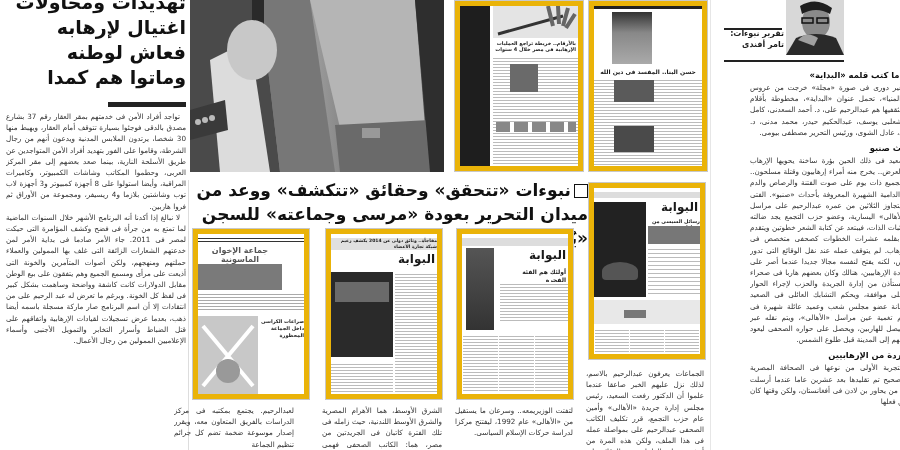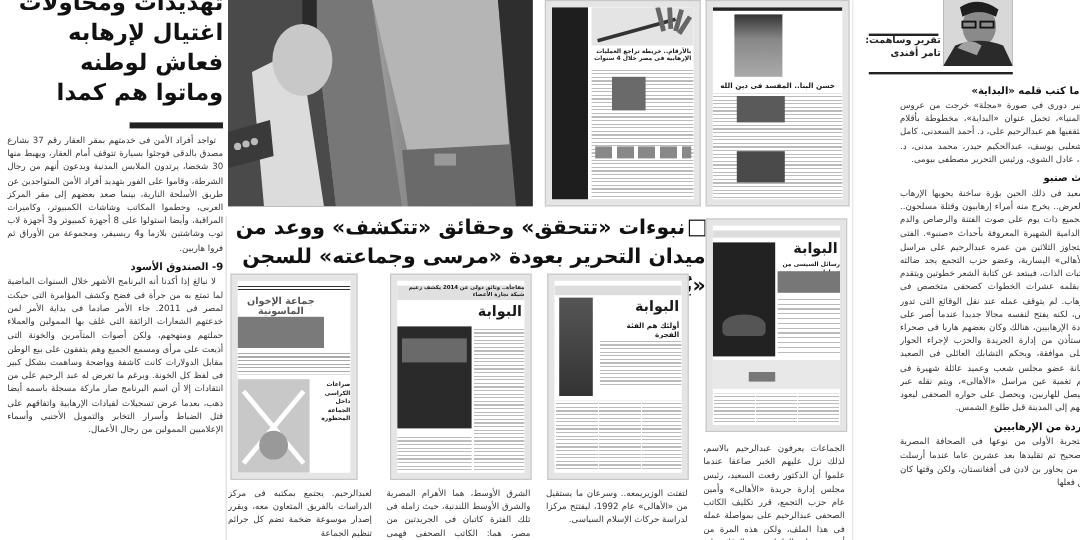--- a/index.html
+++ b/index.html
@@ -13,50 +13,49 @@
 
   
   #left-col { left: 6px; top: 0; width: 180px; height: 450px; overflow: hidden; }
   #left-headline { font-size: 19px; line-height: 25px; font-weight: bold; color: #111; text-align: right; margin-top: -10px; }
   #left-divider { height: 5px; background: #222; width: 78px; margin: 12px 0 4px auto; }
 
   
   #main-photo { position: absolute; left: 190px; top: 0; width: 254px; height: 172px; overflow: hidden; background: #8a8a8a; }
 
   
-  .thumb { position: absolute; background: #e5e5e5; border: 1px solid #c8c8c8; overflow: hidden; }
+  .thumb { position: absolute; background: #eab308; border: 1px solid #c8c8c8; overflow: hidden; }
   .thumb .inner { position: absolute; left: 5px; top: 5px; right: 5px; bottom: 5px; background: #fff; overflow: hidden; }
 
   
   #center-headline { position: absolute; left: 196px; top: 178px; width: 392px; direction: rtl; text-align: right;
     font-size: 17px; line-height: 24px; font-weight: bold; color: #111; }
   #center-headline .box { display: inline-block; width: 14px; height: 14px; border: 1.5px solid #111; vertical-align: -2px; margin-left: 3px; }
 
   
   #right-col { left: 750px; top: 68px; width: 180px; height: 382px; overflow: hidden; }
   #author-photo { position: absolute; left: 786px; top: 0; width: 58px; height: 55px; background: #888; overflow: hidden; }
   #author-block { position: absolute; left: 714px; top: 28px; width: 70px; direction: rtl; text-align: right; font-size: 8px; line-height: 11px; color: #222; font-weight: bold; }
   .rule { position: absolute; height: 2px; background: #222; }
 
   
-  #bottom-a { left: 190px; top: 405px; width: 120px; height: 45px; overflow: hidden; }
+  #bottom-a { left: 174px; top: 405px; width: 120px; height: 45px; overflow: hidden; }
   #bottom-b { left: 322px; top: 405px; width: 120px; height: 45px; overflow: hidden; }
   #bottom-c { left: 455px; top: 405px; width: 118px; height: 45px; overflow: hidden; }
   #bottom-d { left: 586px; top: 368px; width: 118px; height: 82px; overflow: hidden; }
 
   .vline { position: absolute; width: 1px; background: #ddd; }
 </style>
 </head>
 <body>
 
 <div class="col" id="left-col">
   <div id="left-headline">تهديدات ومحاولات اغتيال لإرهابه فعاش لوطنه وماتوا هم كمدا</div>
   <div id="left-divider"></div>
   <div class="body-text para">تواجد أفراد الأمن فى خدمتهم بمقر العقار رقم 37 بشارع مصدق بالدقى فوجئوا بسيارة تتوقف أمام العقار، ويهبط منها 30 شخصا، يرتدون الملابس المدنية ويدعون أنهم من رجال الشرطة، وقاموا على الفور بتهديد أفراد الأمن المتواجدين عن طريق الأسلحة النارية، بينما صعد بعضهم إلى مقر المركز العربى، وحطموا المكاتب وشاشات الكمبيوتر، وكاميرات المراقبة، وأيضا استولوا على 8 أجهزة كمبيوتر و3 أجهزة لاب توب وشاشتين بلازما و4 ريسيفر، ومجموعة من الأوراق ثم فروا هاربين.</div>
-  <div class="section-title">9- الصندوق الأسود</div>
   <div class="body-text para">لا نبالغ إذا أكدنا أنه البرنامج الأشهر خلال السنوات الماضية لما تمتع به من جرأة فى فضح وكشف المؤامرة التى حيكت لمصر فى 2011. جاء الأمر صادما فى بداية الأمر لمن خدعتهم الشعارات الزائفة التى غلف بها الممولين والعملاء حملتهم ومنهجهم، ولكن أصوات المتآمرين والخونة التى أذيعت على مرأى ومسمع الجميع وهم يتفقون على بيع الوطن مقابل الدولارات كانت كاشفة وواضحة وساهمت بشكل كبير فى لفظ كل الخونة. وبرغم ما تعرض له عبد الرحيم على من انتقادات إلا أن اسم البرنامج صار ماركة مسجلة باسمه أيضا ذهب، بعدما عرض تسجيلات لقيادات الإرهابية واتفاقهم على قتل الضباط وأسرار التخابر والتمويل الأجنبى وأسماء الإعلاميين الممولين من رجال الأعمال.</div>
 </div>
 
 <div class="vline" style="left:188px; top:180px; height:270px;"></div>
 
 <div id="main-photo">
   <svg width="254" height="172" viewBox="0 0 254 172">
     <defs>
       <linearGradient id="bg" x1="0" y1="0" x2="1" y2="0">
         <stop offset="0" stop-color="#5a5a5a"></stop>
@@ -105,21 +104,21 @@
     <div style="position:absolute; left:0; top:72px; right:0; bottom:0; background:repeating-linear-gradient(#fff 0 2px, #bbb 2px 3px);"></div>
     <div style="position:absolute; left:20px; top:74px; width:40px; height:22px; background:#5a5a5a;"></div>
     <div style="position:absolute; left:20px; top:120px; width:40px; height:26px; background:#4a4a4a;"></div>
   </div>
 </div>
 
 <div id="center-headline">
   <span class="box"></span><span>نبوءات «تتحقق» وحقائق «تتكشف» ووعد من ميدان التحرير بعودة «مرسى وجماعته» للسجن «يُنفذ»</span>
 </div>
 
-<div class="thumb" style="left:192px; top:228px; width:106px; height:172px;">
+<div class="thumb" style="left:192px; top:228px; width:118px; height:172px;">
   <div class="inner">
     <div style="position:absolute; left:0; top:2px; right:0; height:8px; background:repeating-linear-gradient(#fff 0 2px, #333 2px 3px);"></div>
     <div style="position:absolute; left:0; top:12px; right:22px; height:16px; direction:rtl; font-size:8px; font-weight:bold; color:#555; text-align:center;">جماعة الإخوان الماسونية</div>
     <div style="position:absolute; left:0; top:30px; right:22px; height:26px; background:#7a7a7a;"></div>
     <div style="position:absolute; left:0; top:58px; right:0; height:20px; background:repeating-linear-gradient(#fff 0 2px, #aaa 2px 3px);"></div>
     <div style="position:absolute; left:0; top:82px; width:60px; height:78px; background:#c8c8c8;">
       <svg width="60" height="78" viewBox="0 0 60 78">
           <path d="M5 10 L55 70 M55 10 L5 70" stroke="#fff" stroke-width="4"></path>
           <circle cx="30" cy="55" r="12" fill="#999"></circle>
         </svg>
@@ -168,21 +167,21 @@
 </div>
 
 <div class="col body-text" id="bottom-a">لعبدالرحيم. يجتمع بمكتبه فى مركز الدراسات بالفريق المتعاون معه، ويقرر إصدار موسوعة ضخمة تضم كل جرائم تنظيم الجماعة</div>
 <div class="col body-text" id="bottom-b">الشرق الأوسط، هما الأهرام المصرية والشرق الأوسط اللندنية، حيث زامله فى تلك الفترة كاتبان فى الجريدتين من مصر، هما: الكاتب الصحفى فهمى هويدى والدكتور</div>
 <div class="col body-text" id="bottom-c">لتفتت الوزيريمعه.. وسرعان ما يستقيل من «الأهالى» عام 1992، ليفتتح مركزا لدراسة حركات الإسلام السياسى.</div>
 <div class="col body-text" id="bottom-d">الجماعات يعرفون عبدالرحيم بالاسم، لذلك نزل عليهم الخبر صاعقا عندما علموا أن الدكتور رفعت السعيد، رئيس مجلس إدارة جريدة «الأهالى» وأمين عام حزب التجمع، قرر تكليف الكاتب الصحفى عبدالرحيم على بمواصلة عمله فى هذا الملف، ولكن هذه المرة من أرشيف وزارة الداخلية ومن الوقائع على الأرض، لعلمة مؤلمة من السعيد لتلك الجماعات والتيارات</div>
 
 <div class="vline" style="left:710px; top:0; height:450px; background:#e6e6e6;"></div>
 <div class="rule" style="left:724px; top:28px; width:58px;"></div>
 <div id="author-block">
-  <div>تقرير وساهمت:</div>
+  <div>تقرير نبوءات:</div>
   <div>تامر أفندى</div>
 </div>
 <div id="author-photo">
   <svg width="58" height="55" viewBox="0 0 58 55">
     <rect width="58" height="55" fill="#d8d8d8"></rect>
     <ellipse cx="30" cy="22" rx="14" ry="17" fill="#8a8a8a"></ellipse>
     <path d="M14 6 Q30 -4 46 8 L44 14 Q30 6 16 14 Z" fill="#1e1e1e"></path>
     <rect x="16" y="18" width="11" height="5" fill="none" stroke="#111" stroke-width="1.5"></rect>
     <rect x="31" y="18" width="11" height="5" fill="none" stroke="#111" stroke-width="1.5"></rect>
     <path d="M0 55 L10 38 Q30 30 50 38 L58 55 Z" fill="#2a2a2a"></path>

